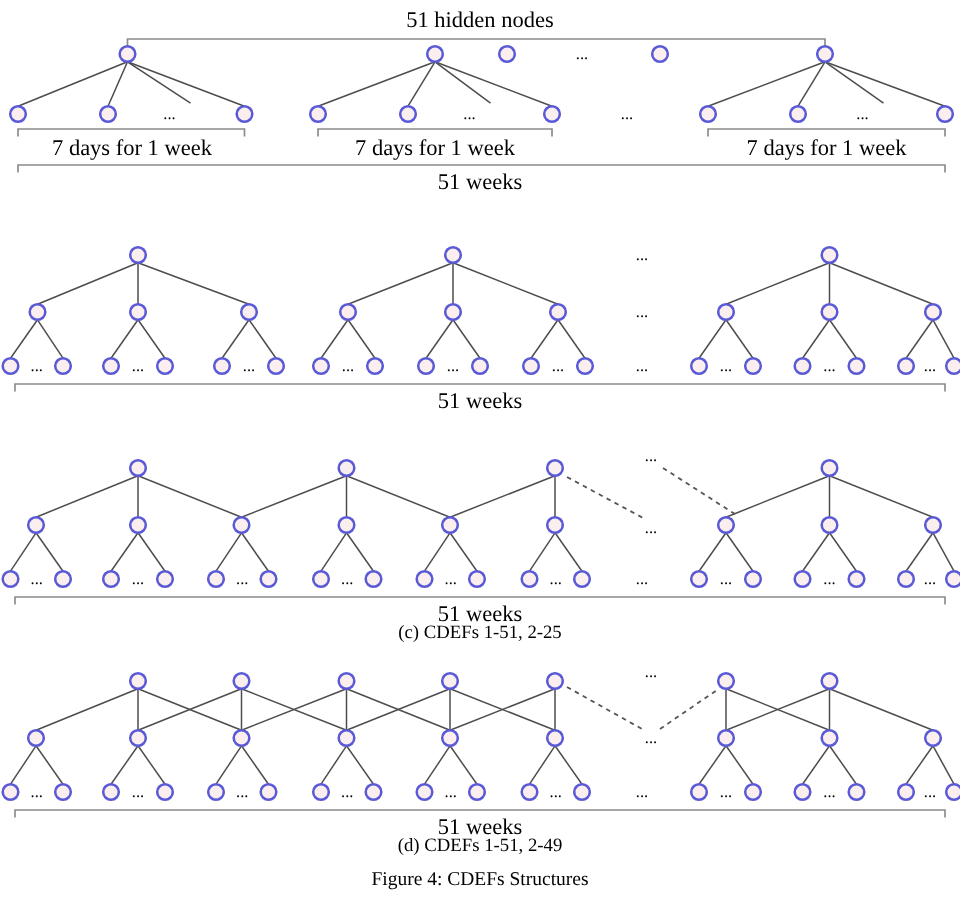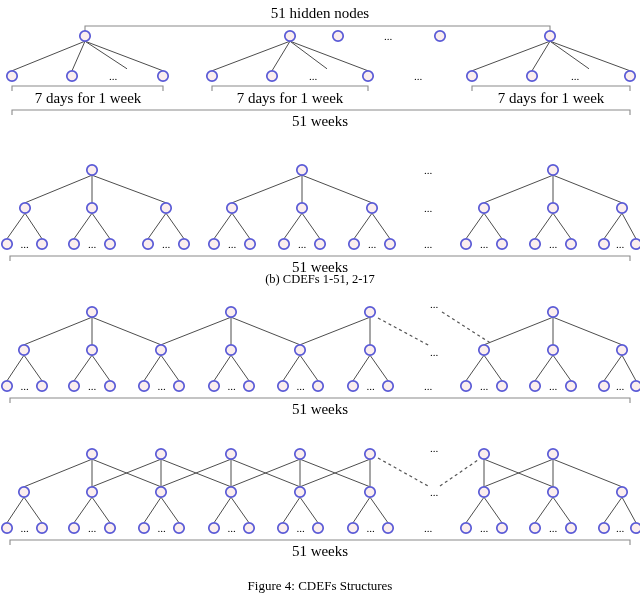--- a/index.html
+++ b/index.html
@@ -145,21 +145,20 @@
       <circle cx="636" cy="96" r="5.2" fill="#fbeeee" stroke="#5a5ad6" stroke-width="1.7"></circle>
       <text x="620" y="99.5" text-anchor="middle" font-size="11" fill="#000000" class="lbl">...</text>
       <text x="428" y="25.5" text-anchor="middle" font-size="11" fill="#000000" class="lbl">...</text>
       <text x="428" y="63.5" text-anchor="middle" font-size="11" fill="#000000" class="lbl">...</text>
       <text x="428" y="99.5" text-anchor="middle" font-size="11" fill="#000000" class="lbl">...</text>
       <g>
         <path d="M10,113 L10,108 L630,108 L630,113" fill="none" stroke="#8a8a8a" stroke-width="1.1"></path>
       </g>
       <text x="320" y="124" text-anchor="middle" font-size="15" fill="#000000" class="lbl">51 weeks</text>
     </svg>
-    <div class="cap subcap" style="top: 272px;">(b) CDEFs 1-51, 2-17</div>
     <svg width="640" height="128" class="panel" style="top: 290px;">
       <line x1="92" y1="27.2" x2="24" y2="54.8" stroke="#4d4d4d" stroke-width="1"></line>
       <line x1="92" y1="27.2" x2="92" y2="54.8" stroke="#4d4d4d" stroke-width="1"></line>
       <line x1="92" y1="27.2" x2="161" y2="54.8" stroke="#4d4d4d" stroke-width="1"></line>
       <line x1="231" y1="27.2" x2="161" y2="54.8" stroke="#4d4d4d" stroke-width="1"></line>
       <line x1="231" y1="27.2" x2="231" y2="54.8" stroke="#4d4d4d" stroke-width="1"></line>
       <line x1="231" y1="27.2" x2="300" y2="54.8" stroke="#4d4d4d" stroke-width="1"></line>
       <line x1="370" y1="27.2" x2="300" y2="54.8" stroke="#4d4d4d" stroke-width="1"></line>
       <line x1="370" y1="27.2" x2="370" y2="54.8" stroke="#4d4d4d" stroke-width="1"></line>
       <line x1="553" y1="27.2" x2="484" y2="54.8" stroke="#4d4d4d" stroke-width="1"></line>
@@ -226,20 +225,21 @@
       <circle cx="636" cy="96" r="5.2" fill="#fbeeee" stroke="#5a5ad6" stroke-width="1.7"></circle>
       <text x="620" y="99.5" text-anchor="middle" font-size="11" fill="#000000" class="lbl">...</text>
       <text x="434" y="17.5" text-anchor="middle" font-size="11" fill="#000000" class="lbl">...</text>
       <text x="434" y="65.5" text-anchor="middle" font-size="11" fill="#000000" class="lbl">...</text>
       <text x="428" y="99.5" text-anchor="middle" font-size="11" fill="#000000" class="lbl">...</text>
       <g>
         <path d="M10,113 L10,108 L630,108 L630,113" fill="none" stroke="#8a8a8a" stroke-width="1.1"></path>
       </g>
       <text x="320" y="124" text-anchor="middle" font-size="15" fill="#000000" class="lbl">51 weeks</text>
     </svg>
+    <div class="cap subcap" style="top: 414px;">(c) CDEFs 1-51, 2-25</div>
     <svg width="640" height="128" class="panel" style="top: 432px;">
       <line x1="92" y1="27.2" x2="24" y2="54.8" stroke="#4d4d4d" stroke-width="1"></line>
       <line x1="92" y1="27.2" x2="92" y2="54.8" stroke="#4d4d4d" stroke-width="1"></line>
       <line x1="92" y1="27.2" x2="161" y2="54.8" stroke="#4d4d4d" stroke-width="1"></line>
       <line x1="161" y1="27.2" x2="92" y2="54.8" stroke="#4d4d4d" stroke-width="1"></line>
       <line x1="161" y1="27.2" x2="161" y2="54.8" stroke="#4d4d4d" stroke-width="1"></line>
       <line x1="161" y1="27.2" x2="231" y2="54.8" stroke="#4d4d4d" stroke-width="1"></line>
       <line x1="231" y1="27.2" x2="161" y2="54.8" stroke="#4d4d4d" stroke-width="1"></line>
       <line x1="231" y1="27.2" x2="231" y2="54.8" stroke="#4d4d4d" stroke-width="1"></line>
       <line x1="231" y1="27.2" x2="300" y2="54.8" stroke="#4d4d4d" stroke-width="1"></line>
@@ -317,14 +317,15 @@
       <circle cx="636" cy="96" r="5.2" fill="#fbeeee" stroke="#5a5ad6" stroke-width="1.7"></circle>
       <text x="620" y="99.5" text-anchor="middle" font-size="11" fill="#000000" class="lbl">...</text>
       <text x="434" y="19.5" text-anchor="middle" font-size="11" fill="#000000" class="lbl">...</text>
       <text x="434" y="63.5" text-anchor="middle" font-size="11" fill="#000000" class="lbl">...</text>
       <text x="428" y="99.5" text-anchor="middle" font-size="11" fill="#000000" class="lbl">...</text>
       <g>
         <path d="M10,113 L10,108 L630,108 L630,113" fill="none" stroke="#8a8a8a" stroke-width="1.1"></path>
       </g>
       <text x="320" y="124" text-anchor="middle" font-size="15" fill="#000000" class="lbl">51 weeks</text>
     </svg>
+    <div class="cap subcap" style="top: 556px;">(d) CDEFs 1-51, 2-49</div>
     <div class="cap figcap" style="top: 578px;">Figure 4: CDEFs Structures</div>
   </div>
 
 </body></html>

